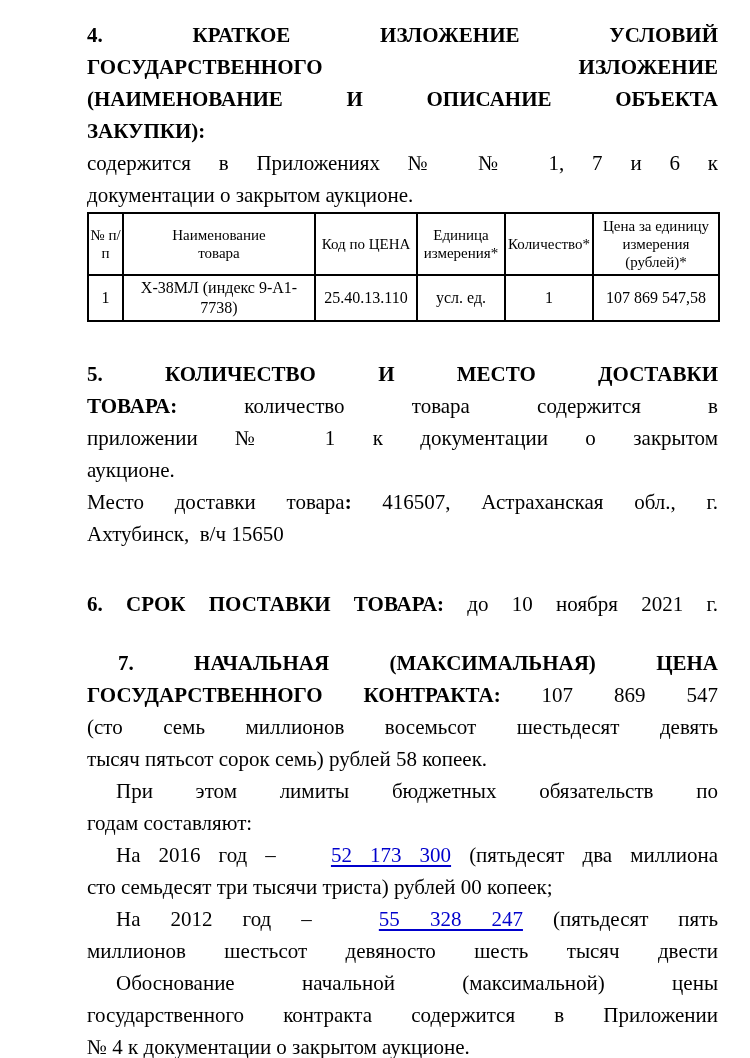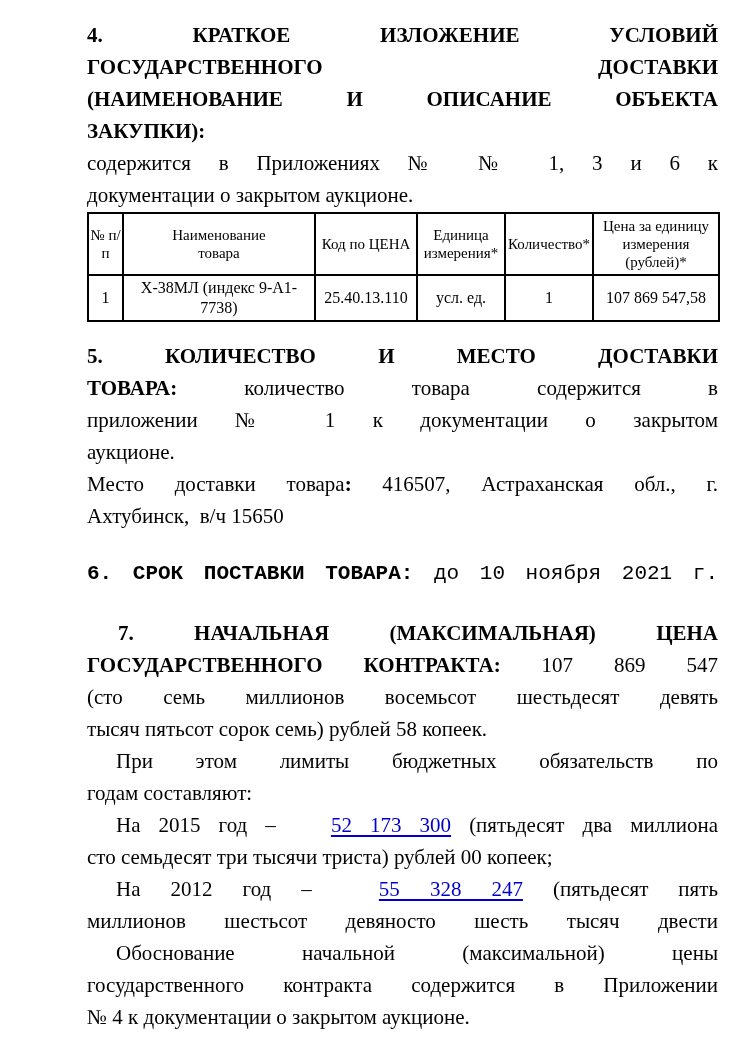--- a/index.html
+++ b/index.html
@@ -36,38 +36,38 @@
     padding:2px 1px;white-space:pre-line;
     text-align:center;vertical-align:middle;
     border:2px solid #000;
   }
   .goods td{
     font-size:16px;line-height:20px;height:42px;
     padding:1px 2px;white-space:pre-line;
     text-align:center;vertical-align:middle;
     border:2px solid #000;
   }
-  .mt18{margin-top:18px;}
-  .mt26{margin-top:26px;font-family:Liberation Mono, monospace;}
+  .mt18{margin-top:36px;}
+  .mt26{margin-top:38px;}
   .mt27{margin-top:27px;}
 </style>
 </head>
 <body>
 
 <div class="page">
 
   <div>
     <div class="line b">4. КРАТКОЕ ИЗЛОЖЕНИЕ УСЛОВИЙ</div>
-    <div class="line b">ГОСУДАРСТВЕННОГО ДОСТАВКИ</div>
+    <div class="line b">ГОСУДАРСТВЕННОГО ИЗЛОЖЕНИЕ</div>
     <div class="line b">(НАИМЕНОВАНИЕ И ОПИСАНИЕ ОБЪЕКТА</div>
     <div class="line b last">ЗАКУПКИ):</div>
   </div>
 
   <div>
-    <div class="line">содержится в Приложениях № № 1, 3 и 6 к</div>
+    <div class="line">содержится в Приложениях № № 1, 7 и 6 к</div>
     <div class="line last">документации о закрытом аукционе.</div>
   </div>
 
   <table class="goods">
     <colgroup>
       <col style="width:35px">
         <col style="width:192px">
         <col style="width:102px">
       <col style="width:88px">
         <col style="width:88px">
@@ -116,21 +116,21 @@
 
   <div class="mt27">
     <div class="line b ind38">7. НАЧАЛЬНАЯ (МАКСИМАЛЬНАЯ) ЦЕНА</div>
     <div class="line"><span class="b">ГОСУДАРСТВЕННОГО КОНТРАКТА:</span><span> 107 869 547</span></div>
     <div class="line">(сто семь миллионов восемьсот шестьдесят девять</div>
     <div class="line last">тысяч пятьсот сорок семь) рублей 58 копеек.</div>
 
     <div class="line ind">При этом лимиты бюджетных обязательств по</div>
     <div class="line last">годам составляют:</div>
 
-    <div class="line ind"><span>На 2015 год – </span><a class="lnk">52 173 300</a><span> (пятьдесят два миллиона</span></div>
+    <div class="line ind"><span>На 2016 год – </span><a class="lnk">52 173 300</a><span> (пятьдесят два миллиона</span></div>
     <div class="line last">сто семьдесят три тысячи триста) рублей 00 копеек;</div>
 
     <div class="line ind"><span>На 2012 год – </span><a class="lnk">55 328 247</a><span> (пятьдесят пять</span></div>
     <div class="line">миллионов шестьсот девяносто шесть тысяч двести</div>
 
     <div class="line ind">Обоснование начальной (максимальной) цены</div>
     <div class="line">государственного контракта содержится в Приложении</div>
     <div class="line last">№ 4 к документации о закрытом аукционе.</div>
   </div>
 

